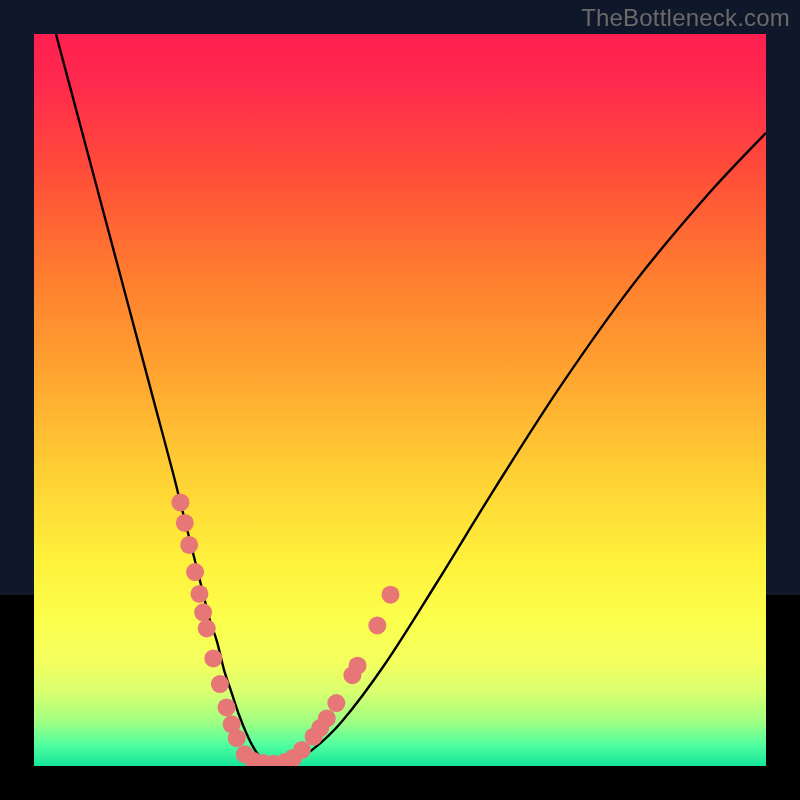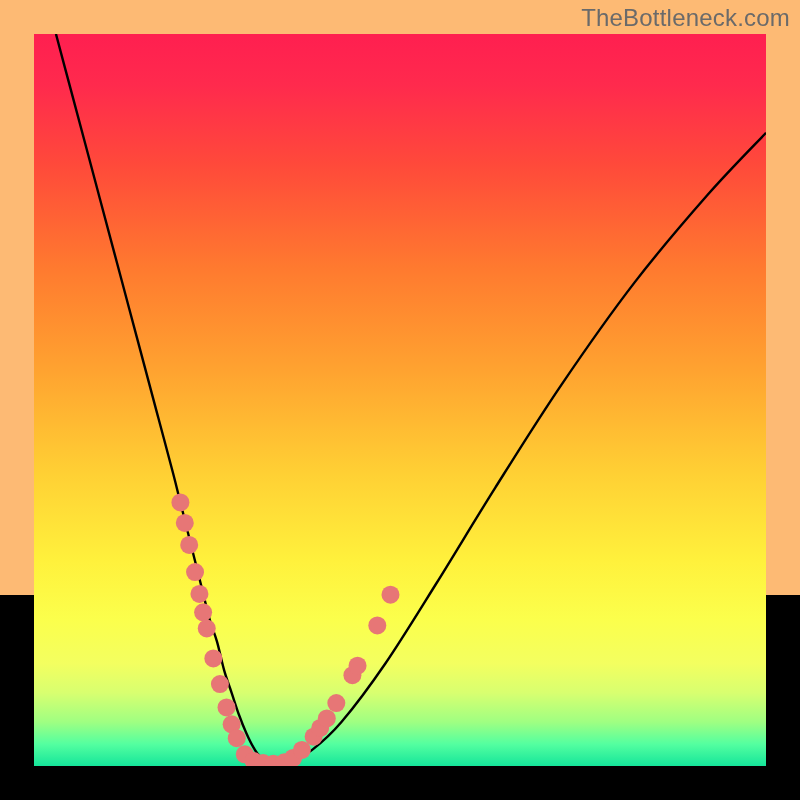--- a/index.html
+++ b/index.html
@@ -8,21 +8,21 @@
     width: 800px;
     height: 800px;
     background: #000;
     overflow: hidden;
     font-family: Arial, Helvetica, sans-serif;
   }
   .frame {
     position: absolute;
     left: 0; top: 0;
     width: 800px; height: 595px;
-    background: #fdba74;
+    background: #0f172a;
   }
   .plot {
     position: absolute;
     left: 34px;
     top: 34px;
     width: 732px;
     height: 732px;
     overflow: hidden;
   }
   .watermark {

